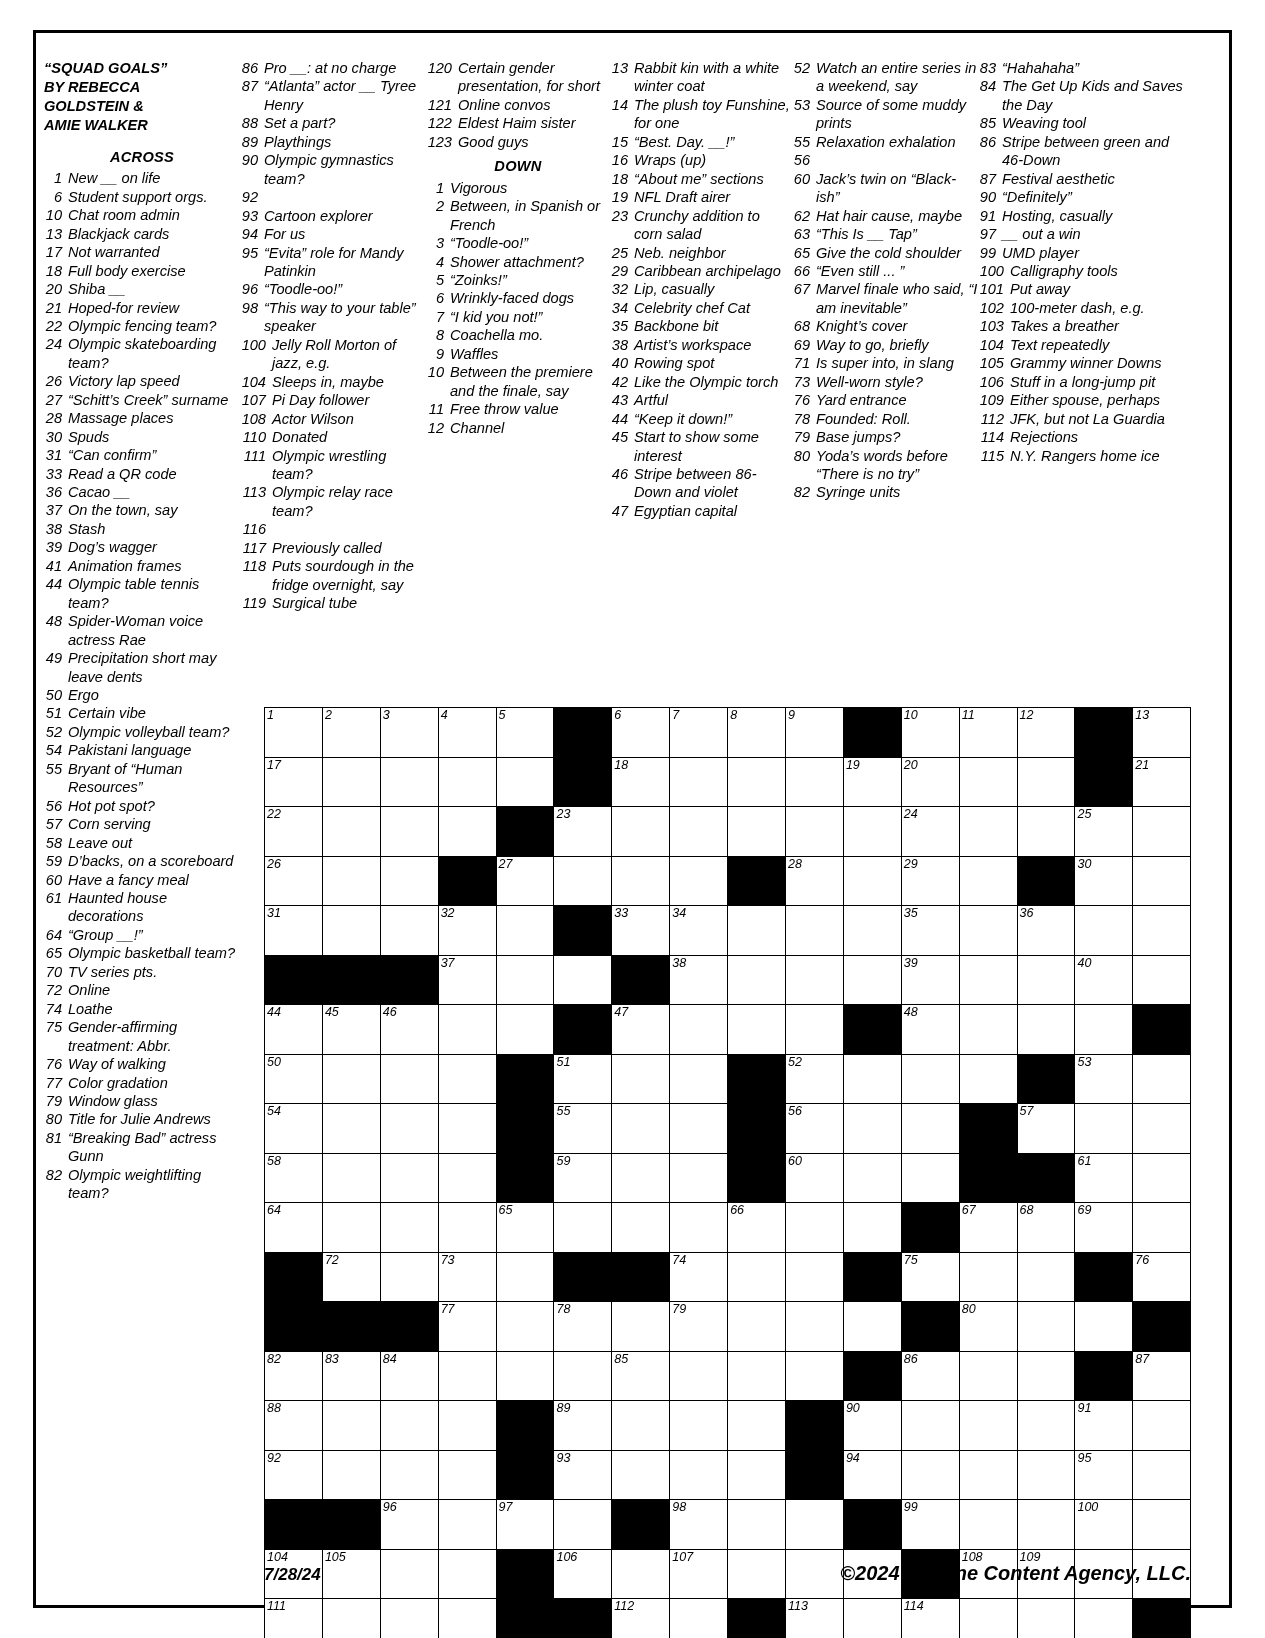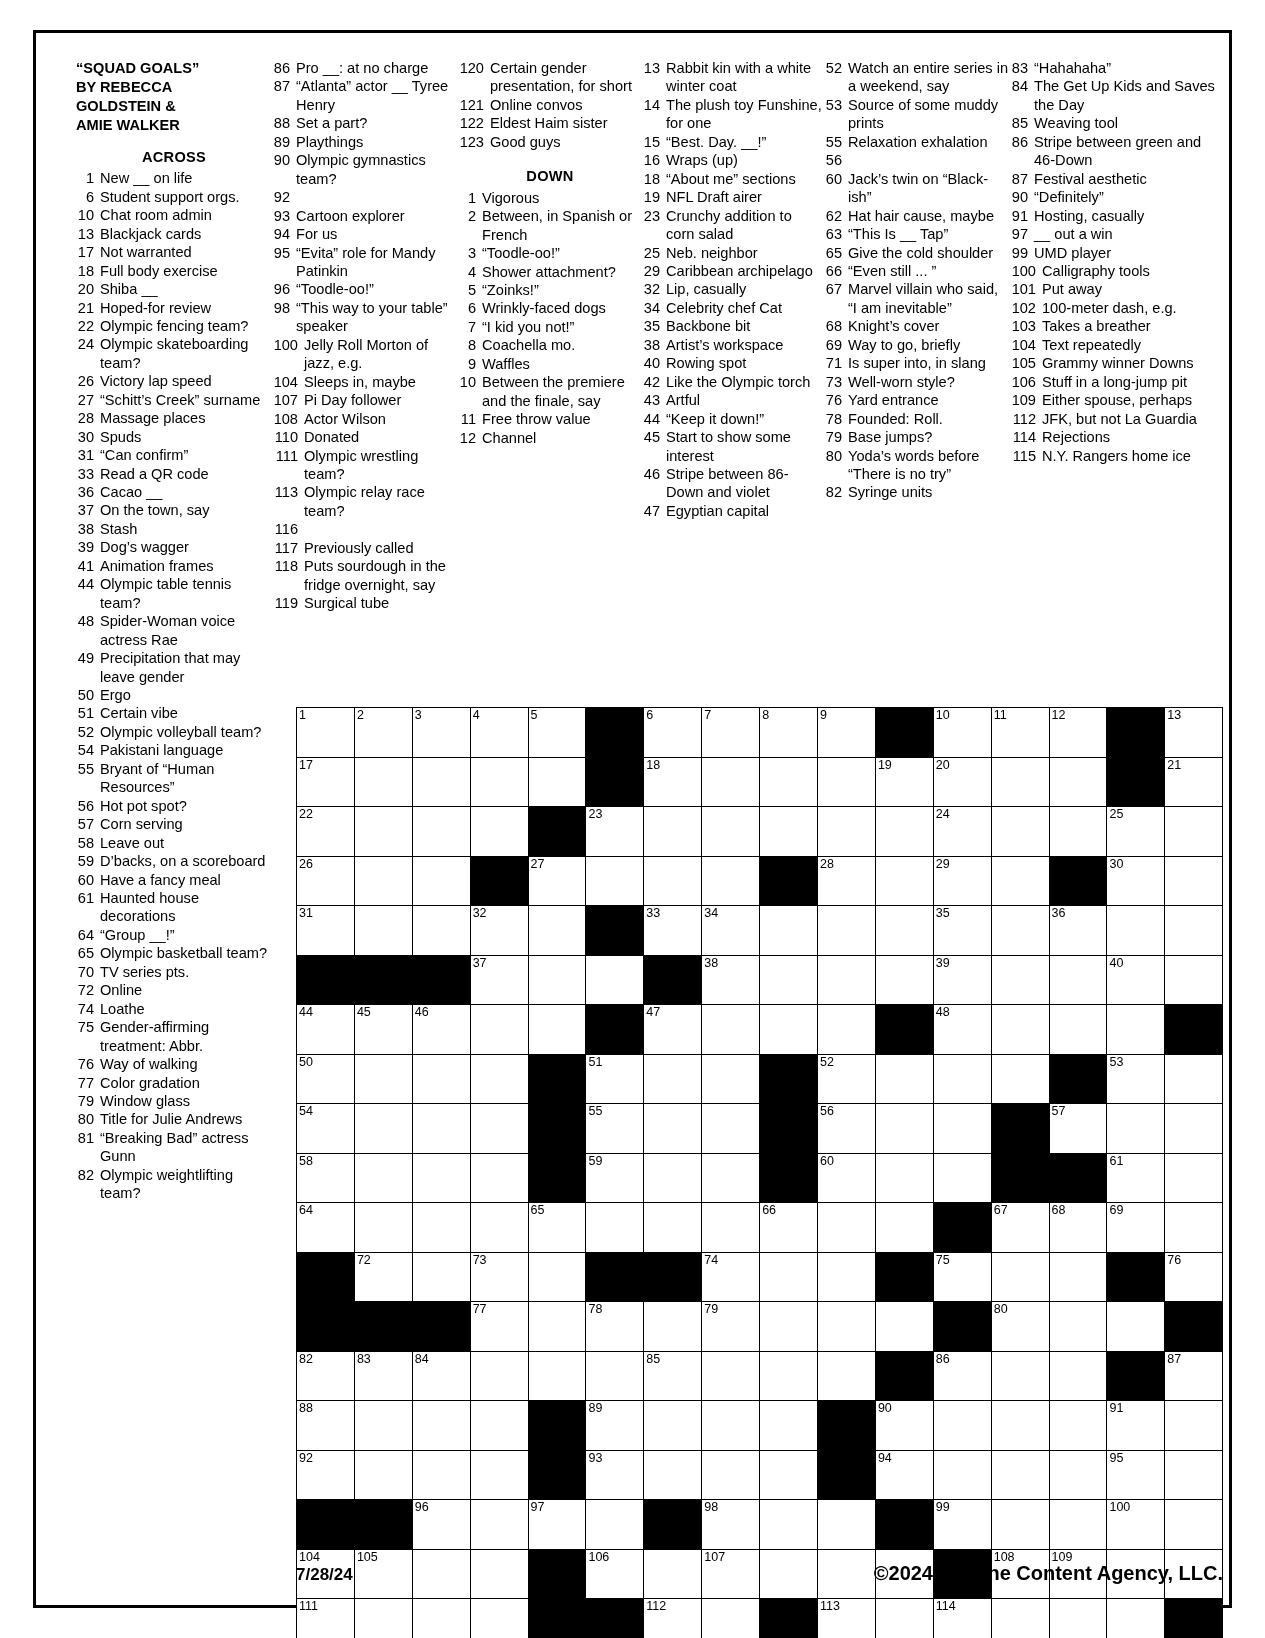--- a/index.html
+++ b/index.html
@@ -17,23 +17,24 @@
   }
   #frame {
     position: absolute;
     left: 33px; top: 30px;
     width: 1199px; height: 1578px;
     border: 3px solid #000;
     background: #fff;
   }
   #inner {
     position: absolute;
-    left: 40px; top: 26px;
+    left: 8px; top: 26px;
     width: 1147px;
     height: 1526px;
+    font-style: italic;
   }
 
   
   .clue-cols {
     position: absolute;
     left: 0; top: 0;
     width: 1147px;
     font-size: 14.6px;
     line-height: 1.265;
   }
@@ -232,21 +233,21 @@
               <div class="clue">
                 <span class="num w2">44</span>
                 <span class="txt">Olympic table tennis team?</span>
               </div>
               <div class="clue">
                 <span class="num w2">48</span>
                 <span class="txt">Spider-Woman voice actress Rae</span>
               </div>
               <div class="clue">
                 <span class="num w2">49</span>
-                <span class="txt">Precipitation that may leave gender</span>
+                <span class="txt">Precipitation short may leave dents</span>
               </div>
               <div class="clue">
                 <span class="num w2">50</span>
                 <span class="txt">Ergo</span>
               </div>
               <div class="clue">
                 <span class="num w2">51</span>
                 <span class="txt">Certain vibe</span>
               </div>
               <div class="clue">
@@ -439,21 +440,21 @@
               </div>
               <div class="clue">
                 <span class="num w3">122</span>
                 <span class="txt">Eldest Haim sister</span>
               </div>
               <div class="clue">
                 <span class="num w3">123</span>
                 <span class="txt">Good guys</span>
               </div>
             </div>
-          <div class="section-head" style="margin-top:16px;">DOWN</div>
+          <div class="section-head" style="margin-top:6px;">DOWN</div>
           <div id="col3-down">
               <div class="clue">
                 <span class="num w2">1</span>
                 <span class="txt">Vigorous</span>
               </div>
               <div class="clue">
                 <span class="num w2">2</span>
                 <span class="txt">Between, in Spanish or French</span>
               </div>
               <div class="clue">
@@ -616,21 +617,21 @@
               <div class="clue">
                 <span class="num w2">65</span>
                 <span class="txt">Give the cold shoulder</span>
               </div>
               <div class="clue">
                 <span class="num w2">66</span>
                 <span class="txt">“Even still ... ”</span>
               </div>
               <div class="clue">
                 <span class="num w2">67</span>
-                <span class="txt">Marvel villain who said, “I am inevitable”</span>
+                <span class="txt">Marvel finale who said, “I am inevitable”</span>
               </div>
               <div class="clue">
                 <span class="num w2">68</span>
                 <span class="txt">Knight’s cover</span>
               </div>
               <div class="clue">
                 <span class="num w2">69</span>
                 <span class="txt">Way to go, briefly</span>
               </div>
               <div class="clue">

